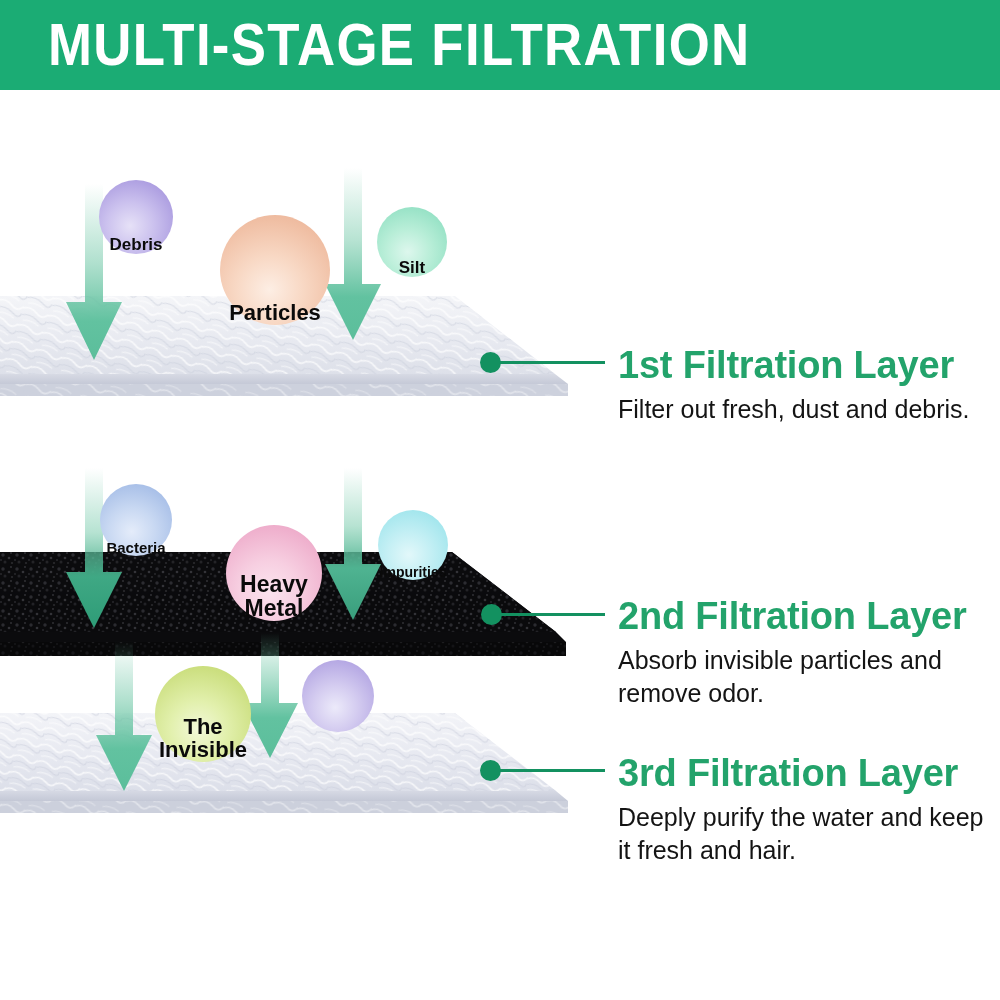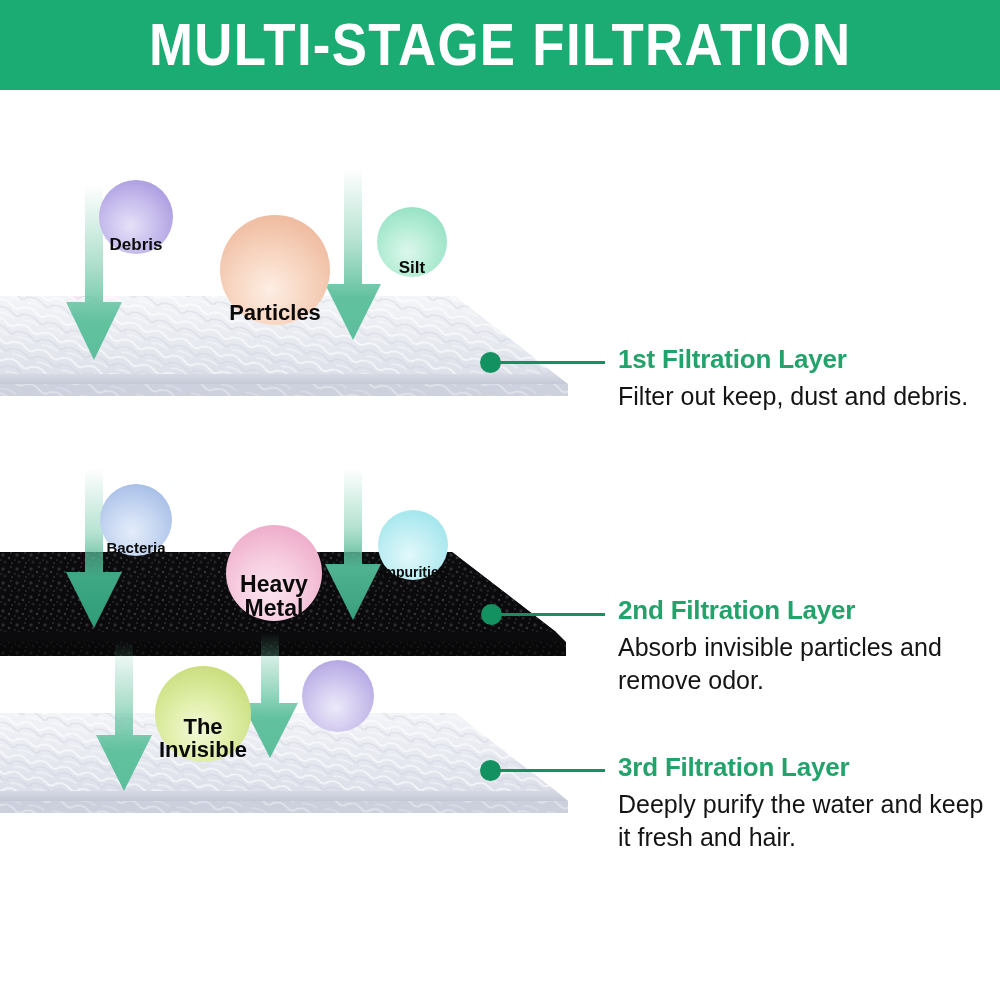--- a/index.html
+++ b/index.html
@@ -23,21 +23,20 @@
   
   .header-banner {
     position: absolute;
     left: 0;
     top: 0;
     width: 1000px;
     height: 90px;
     background: #1BAC74;
     display: flex;
     align-items: center;
-    justify-content: center;
     overflow: hidden;
   }
   .header-title {
     color: #ffffff;
     font-family: "Liberation Sans Narrow", "Liberation Sans", sans-serif;
     font-weight: 700;
     font-size: 60px;
     letter-spacing: 1.5px;
     transform: scaleX(0.88);
     transform-origin: center center;
@@ -97,21 +96,21 @@
     position: absolute;
     height: 3px;
     background: #139160;
   }
 
   
   .layer-text { position: absolute; }
   .layer-title {
     color: #23A36B;
     font-weight: 700;
-    font-size: 26px;
+    font-size: 38px;
     letter-spacing: -0.2px;
     white-space: nowrap;
     line-height: 1.1;
     margin: 0;
   }
   .layer-desc {
     color: #141414;
     font-size: 25px;
     line-height: 1.32;
     margin: 6px 0 0 0;
@@ -196,21 +195,21 @@
     <div class="bubble" style="left:377px;top:207px;width:70px;height:70px;font-size:17px;
                 background:radial-gradient(circle at 44% 64%, #ddf7ed 0%, #b9eed8 38%, #97e2c6 76%, #86dbbc 100%);">
       <span>Silt</span>
     </div>
 
     <div class="connector-dot" style="left:480px;top:352px;"></div>
     <div class="connector-line" style="left:500px;top:361px;width:105px;"></div>
 
     <div class="layer-text" style="left:618px;top:345px;">
       <p class="layer-title">1st Filtration Layer</p>
-      <p class="layer-desc">Filter out keep, dust and debris.</p>
+      <p class="layer-desc">Filter out fresh, dust and debris.</p>
     </div>
   </div>
 
   <div class="stage" style="top:0;height:430px;margin-top:48px;">
 
     <div class="slab" style="left:0;top:504px;width:580px;height:110px;">
       <svg class="slab-top" viewBox="0 0 580 110" preserveAspectRatio="none">
         <defs>
           <linearGradient id="cb1" x1="0" y1="0" x2="0" y2="1">
             <stop offset="0%" stop-color="#1a1a1d"></stop>

